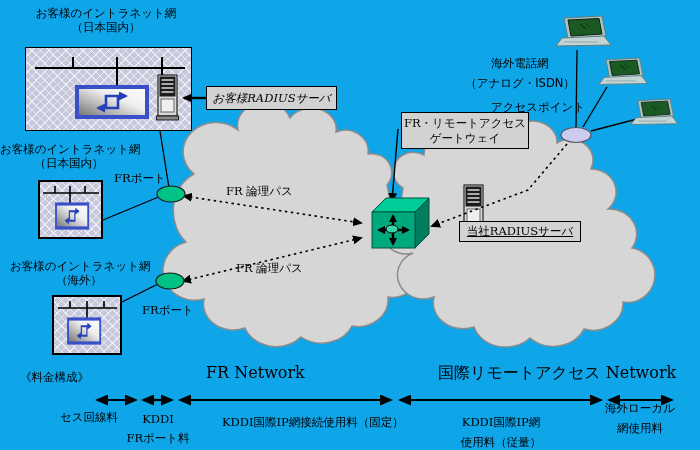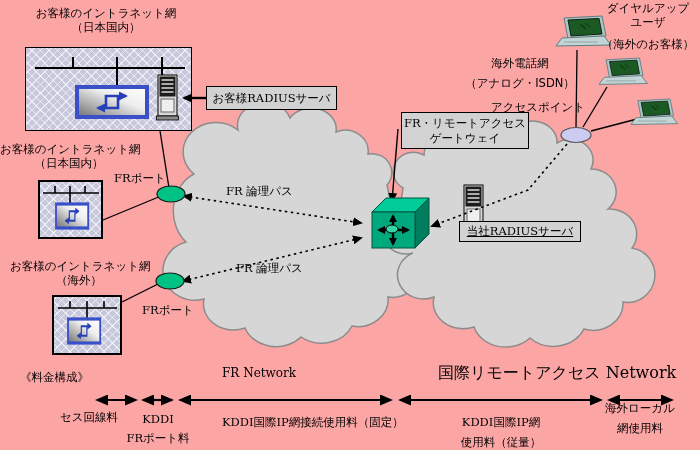--- a/index.html
+++ b/index.html
@@ -1,18 +1,18 @@
 <!DOCTYPE html>
 <html><head>
 <meta charset="utf-8">
 <style>
   html,body{margin:0;padding:0;}
   #stage{
     position:relative; width:700px; height:450px;
-    background:#fca5a5; overflow:hidden;
+    background:#0ea5e9; overflow:hidden;
     font-family:"DejaVu Sans", sans-serif; color:#000;
   }
   #gfx{position:absolute; left:0; top:0; z-index:2; pointer-events:none;}
   .hatchbox{
     position:absolute; z-index:1; box-sizing:border-box;
     background-color:#c7c8dc;
     background-image:
       repeating-linear-gradient(45deg, rgba(255,255,255,.6) 0 1px, transparent 1px 6px),
       repeating-linear-gradient(-45deg, rgba(255,255,255,.6) 0 1px, transparent 1px 6px);
     border:2px solid #000;
@@ -178,47 +178,42 @@
     <div>お客様のイントラネット網</div>
     <div>（海外）</div>
   </div>
 
   <div class="t serif" style="left:114px;top:171px;">FRポート</div>
   <div class="t serif" style="left:142px;top:303px;">FRポート</div>
 
   <div class="t serif" style="left:226px;top:184px;">FR 論理パス</div>
   <div class="t serif" style="left:236px;top:261px;">FR 論理パス</div>
 
-  <div class="labelbox serif" style="left:206px;top:86px;width:131px;height:24px;">
+  <div class="labelbox serif" style="left:206px;top:86px;width:131px;height:24px;font-style:italic;">
     <div>お客様RADIUSサーバ</div>
   </div>
 
   <div class="labelbox serif" style="left:401px;top:112px;width:128px;height:37px;">
     <div>FR・リモートアクセス</div>
     <div>ゲートウェイ</div>
   </div>
 
   <div class="labelbox serif" style="left:459px;top:221px;width:122px;height:21px;text-decoration:underline;">
     <div>当社RADIUSサーバ</div>
   </div>
 
-  <div class="t ctr" style="left:596px;top:1px;width:104px;">
-    <div>ダイヤルアップ</div>
-    <div>ユーザ</div>
-    <div style="margin-top:8px;">（海外のお客様）</div>
-  </div>
 
   <div class="t ctr" style="left:458px;top:53px;width:124px;line-height:20px;">
     <div>海外電話網</div>
     <div>（アナログ・ISDN）</div>
   </div>
 
   <div class="t" style="left:491px;top:100px;">アクセスポイント</div>
 
-  <div class="t serif" style="left:222px;top:366px;font-size:12px;">FR Network</div>
+  <div class="t serif" style="left:206px;top:366px;font-size:16px;">FR Network</div>
   <div class="t serif" style="left:438px;top:366px;font-size:16px;">国際リモートアクセス Network</div>
 
   <div class="t" style="left:20px;top:370px;">《料金構成》</div>
 
   <div class="t ctr serif" style="left:44px;top:410px;width:90px;">
     <div>セス回線料</div>
   </div>
 
   <div class="t ctr serif" style="left:123px;top:410px;width:70px;line-height:19px;">
     <div>KDDI</div>

